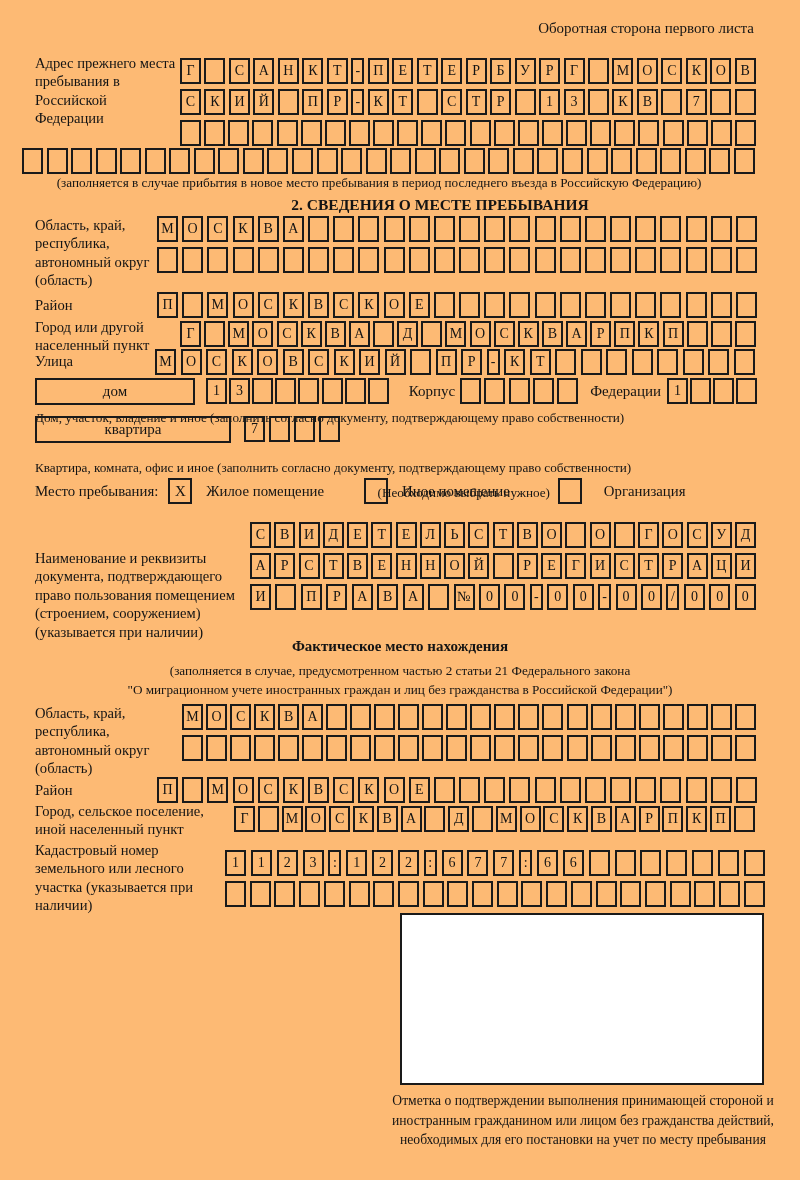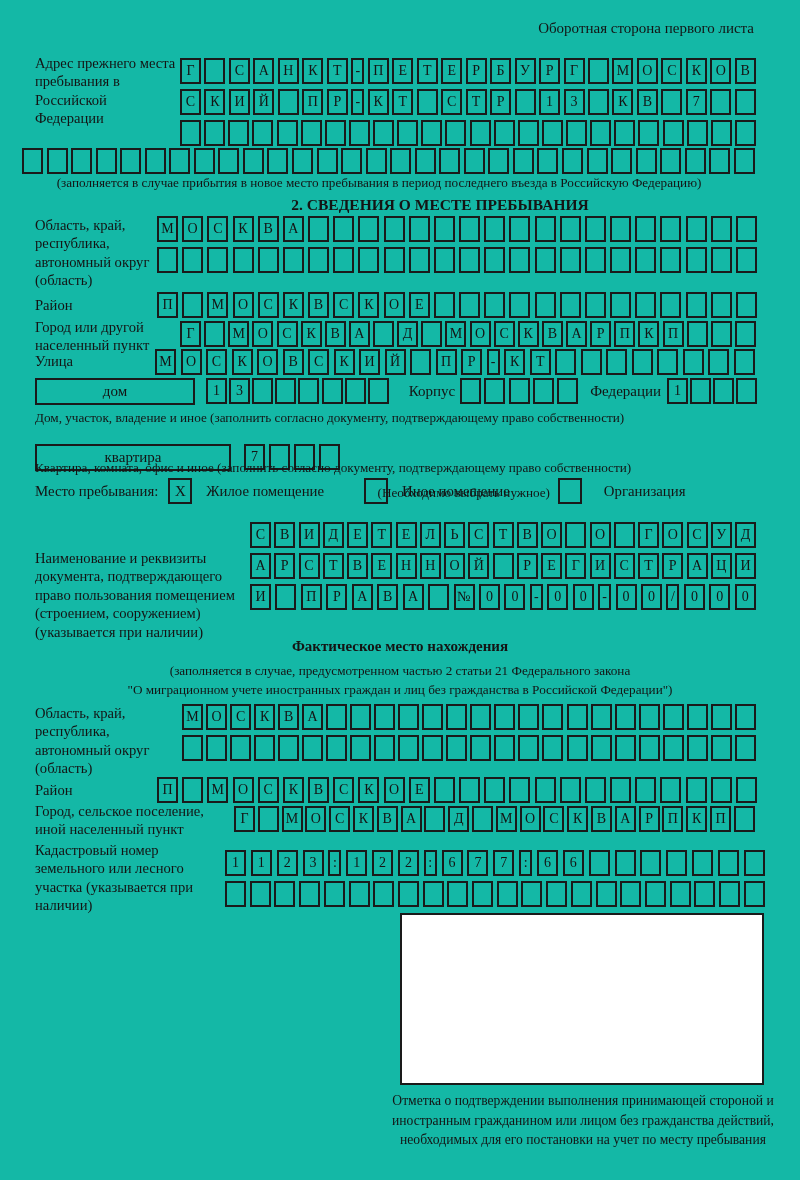--- a/index.html
+++ b/index.html
@@ -1,16 +1,16 @@
 <!DOCTYPE html>
 <html><head>
 <meta charset="utf-8">
 <style>
   html,body{margin:0;padding:0;background:#ffffff;}
-  .page{position:relative;width:800px;height:1180px;background:#14b8a6;
+  .page{position:relative;width:800px;height:1180px;background:#fdba74;
         font-family:"Liberation Serif","DejaVu Serif",serif;color:#141414;overflow:hidden;}
   .abs{position:absolute;}
   .lbl{font-size:14.6px;line-height:1.26;}
   .note{font-size:13.2px;line-height:1.3;}
   .center{text-align:center;}
   .hdr{font-size:15.5px;font-weight:bold;}
   .boxrow{display:flex;justify-content:space-between;height:27px;}
   .cell{width:21px;height:26px;border:2px solid #1a1a1a;box-sizing:border-box;
         display:flex;align-items:center;justify-content:center;font-size:14px;flex:0 0 auto;}
   .cell.narrow{width:13px;}
@@ -310,21 +310,21 @@
     <div class="lbl" style="margin-left:12px;font-size:15px;">Федерации</div>
     <div class="boxrow" style="width:93px;margin-left:6px;">
         <div class="cell">1</div>
         <div class="cell"></div>
         <div class="cell"></div>
         <div class="cell"></div>
       </div>
   </div>
   <div class="abs note" style="left:35px;top:409px;width:740px;">Дом, участок, владение и иное (заполнить согласно документу, подтверждающему право собственности)</div>
 
-  <div class="abs flexrow" style="left:35px;top:444px;">
+  <div class="abs flexrow" style="left:35px;top:416px;">
     <div class="widebox" style="width:196px;">квартира</div>
     <div class="boxrow" style="width:96px;margin-left:13px;">
         <div class="cell">7</div>
         <div class="cell"></div>
         <div class="cell"></div>
         <div class="cell"></div>
       </div>
   </div>
   <div class="abs note" style="left:35px;top:459px;width:740px;">Квартира, комната, офис и иное (заполнить согласно документу, подтверждающему право собственности)</div>
 

